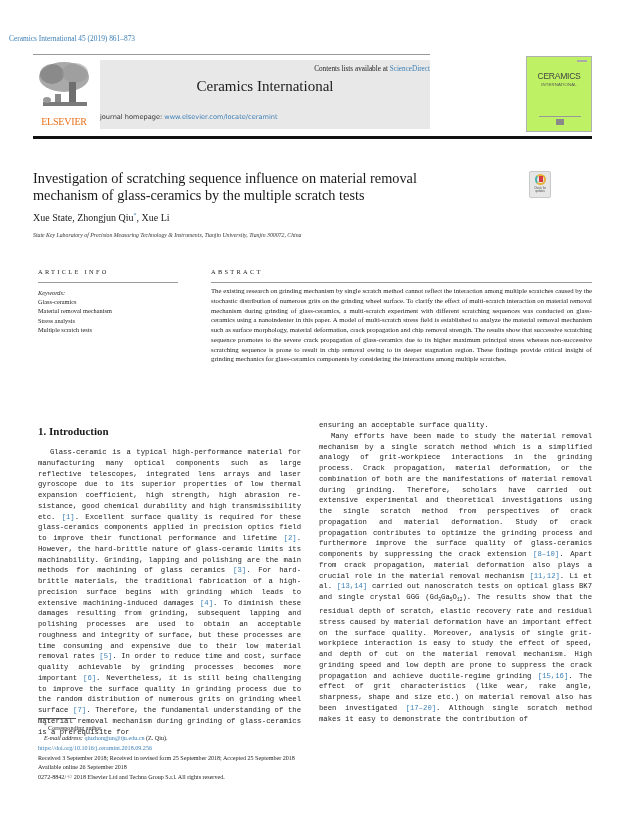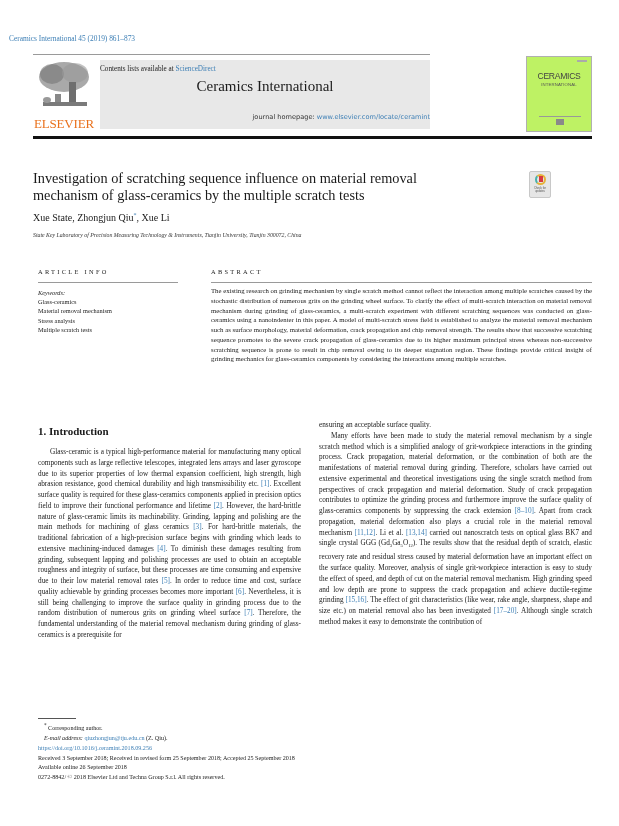--- a/index.html
+++ b/index.html
@@ -5,26 +5,26 @@
   * { box-sizing: border-box; margin: 0; padding: 0; }
   html, body { width: 619px; height: 826px; background: #ffffff; overflow: hidden; }
   body { position: relative; font-family: "Liberation Serif", "DejaVu Serif", serif; color: #1a1a1a; }
   .link { color: #3d7fb5; }
 
   .journal-ref { position: absolute; top: 34px; left: 0; width: 512px; text-align: left; font-size: 7.4px; color: #3d7fb5; margin-left: 9px; }
 
   .header-rule-top { position: absolute; top: 54px; left: 33px; width: 397px; height: 1px; background: #9a9a9a; }
   .elsevier-logo { position: absolute; top: 60px; left: 33px; width: 62px; height: 72px; }
   .elsevier-tree { position: absolute; top: 0; left: 4px; width: 54px; height: 52px; }
-  .elsevier-word { position: absolute; top: 56px; left: 0; width: 62px; text-align: center; font-size: 13px; color: #e9711c; letter-spacing: -0.2px; }
+  .elsevier-word { position: absolute; top: 56px; left: 0; width: 62px; text-align: center; font-size: 10px; color: #e9711c; letter-spacing: -0.2px; }
 
   .masthead { position: absolute; top: 60px; left: 100px; width: 330px; height: 69px; background: #e8e8e8; }
-  .contents-line { position: absolute; top: 5px; left: 0; width: 100%; text-align: left; font-size: 7.2px; color: #222; }
+  .contents-line { position: absolute; top: 5px; left: 0; width: 100%; text-align: right; font-size: 7.2px; color: #222; }
   .journal-name { position: absolute; top: 18px; left: 0; width: 100%; text-align: center; font-size: 15px; color: #1c1c1c; }
-  .homepage-line { position: absolute; top: 53px; left: 0; width: 100%; text-align: right; font-family: "DejaVu Sans", sans-serif; font-size: 6.6px; color: #333; }
+  .homepage-line { position: absolute; top: 53px; left: 0; width: 100%; text-align: left; font-family: "DejaVu Sans", sans-serif; font-size: 6.6px; color: #333; }
 
   .cover { position: absolute; top: 56px; left: 526px; width: 66px; height: 76px; background: #bef264; border: 1px solid #b0b0b0; }
   .cover-title { position: absolute; top: 14px; left: 0; width: 100%; text-align: center; font-family: "Liberation Sans", sans-serif; font-size: 8.6px; color: #444; letter-spacing: -0.3px; }
   .cover-sub { position: absolute; top: 25px; left: 0; width: 100%; text-align: center; font-family: "Liberation Sans", sans-serif; font-size: 4.3px; color: #555; letter-spacing: 0.1px; }
   .cover-mark { position: absolute; bottom: 6px; left: 29px; width: 8px; height: 6px; background: #8a8a8a; }
   .cover-line { position: absolute; bottom: 14px; left: 12px; width: 42px; height: 1px; background: #999; }
   .cover-topnote { position: absolute; top: 3px; right: 4px; width: 10px; height: 2px; background: #aaa; }
 
   .header-rule-bottom { position: absolute; top: 136px; left: 33px; width: 559px; height: 3px; background: #111; }
 
@@ -47,21 +47,21 @@
   .keywords { position: absolute; top: 288px; left: 38px; width: 160px; font-size: 6.3px; line-height: 9.2px; color: #222; }
   .keywords .kw-label { font-style: italic; }
 
   .abstract-text { position: absolute; top: 286px; left: 211px; width: 381px; font-size: 6.75px; line-height: 9.75px; text-align: justify; color: #222; }
 
   .intro-head { position: absolute; top: 425px; left: 38px; font-size: 11px; font-weight: bold; color: #1a1a1a; }
 
   .col { position: absolute; font-size: 7.25px; line-height: 10.75px; text-align: justify; color: #1a1a1a; hyphens: manual; }
   .col-left { top: 447px; left: 38px; width: 263px; }
   .col-right { top: 420px; left: 319px; width: 273px; }
-  .col p { text-indent: 12px; }
+  .col p { text-indent: 12px; font-family: Liberation Mono, monospace; }
   .col p.noindent { text-indent: 0; }
   .col sub { font-size: 4.6px; }
 
   .footnote-rule { position: absolute; top: 718px; left: 38px; width: 38px; height: 1px; background: #555; }
   .footnotes { position: absolute; top: 721px; left: 44px; font-size: 6.1px; line-height: 9.5px; color: #222; }
   .footnotes .email-label { font-style: italic; }
   .pubinfo { position: absolute; top: 744px; left: 38px; font-size: 6.1px; line-height: 9.6px; color: #222; }
 </style>
 </head>
 <body>

